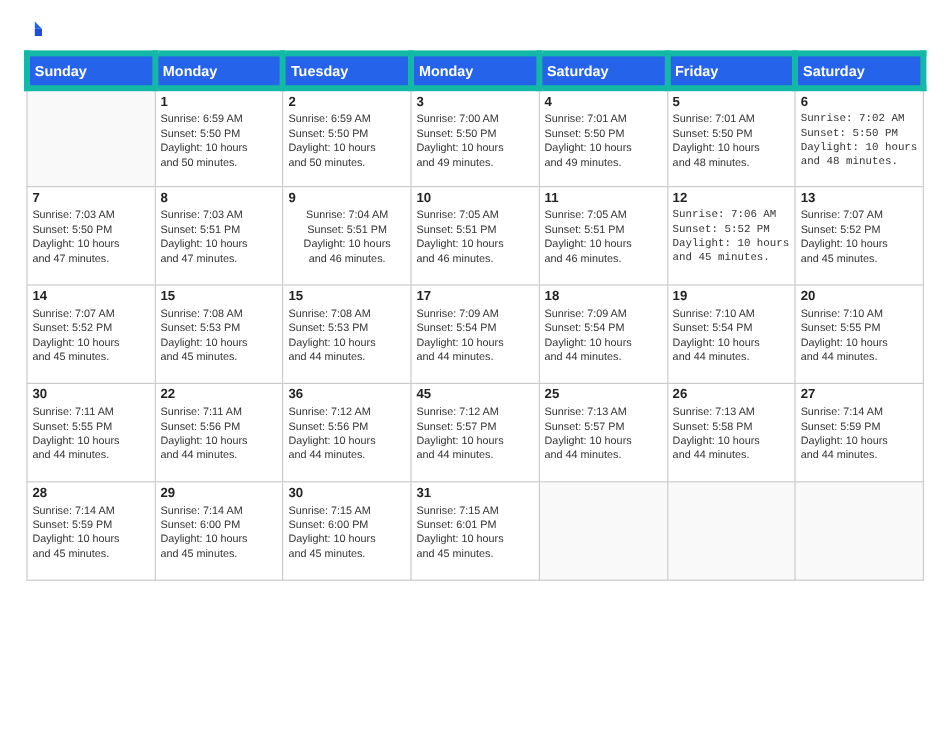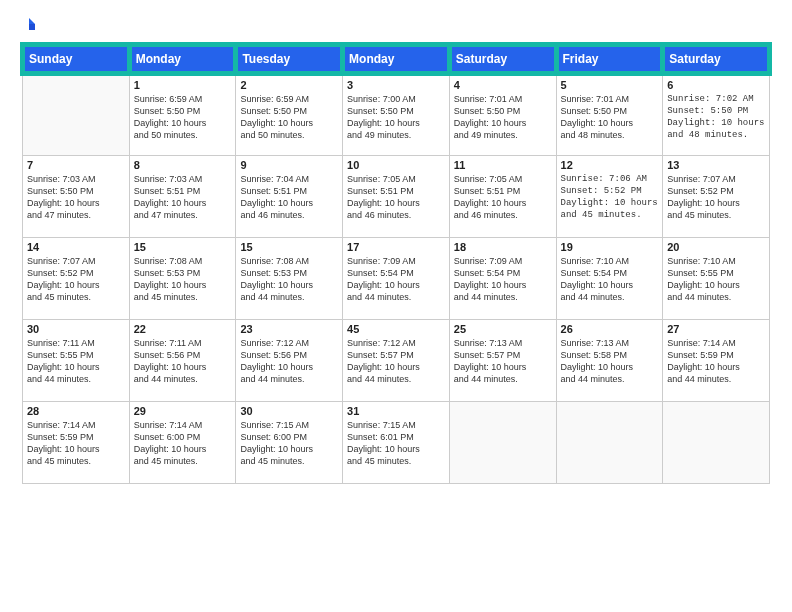--- a/index.html
+++ b/index.html
@@ -178,21 +178,21 @@
           </td>
           <td>
             <span class="day-number">8</span>
             <div class="day-info" style="white-space: pre-line;">Sunrise: 7:03 AM
 Sunset: 5:51 PM
 Daylight: 10 hours
 and 47 minutes.</div>
           </td>
           <td>
             <span class="day-number">9</span>
-            <div class="day-info" style="white-space: pre-line;">Sunrise: 7:04 AM
+            <div class="day-info" style="white-space: pre-line; text-align: center;">Sunrise: 7:04 AM
 Sunset: 5:51 PM
 Daylight: 10 hours
 and 46 minutes.</div>
           </td>
           <td>
             <span class="day-number">10</span>
             <div class="day-info" style="white-space: pre-line;">Sunrise: 7:05 AM
 Sunset: 5:51 PM
 Daylight: 10 hours
 and 46 minutes.</div>
@@ -279,21 +279,21 @@
 and 44 minutes.</div>
           </td>
           <td>
             <span class="day-number">22</span>
             <div class="day-info" style="white-space: pre-line;">Sunrise: 7:11 AM
 Sunset: 5:56 PM
 Daylight: 10 hours
 and 44 minutes.</div>
           </td>
           <td>
-            <span class="day-number">23</span>
+            <span class="day-number">36</span>
             <div class="day-info" style="white-space: pre-line;">Sunrise: 7:12 AM
 Sunset: 5:56 PM
 Daylight: 10 hours
 and 44 minutes.</div>
           </td>
           <td>
             <span class="day-number">45</span>
             <div class="day-info" style="white-space: pre-line;">Sunrise: 7:12 AM
 Sunset: 5:57 PM
 Daylight: 10 hours

